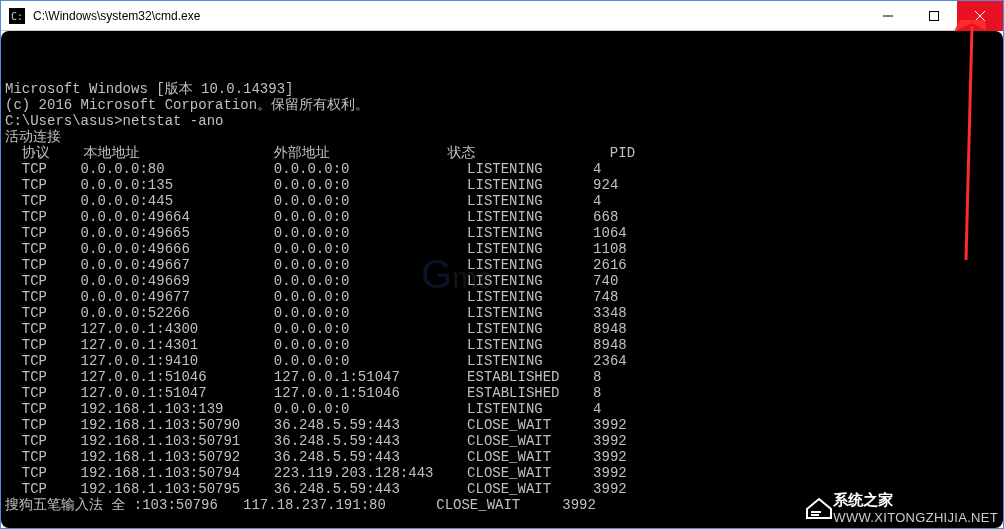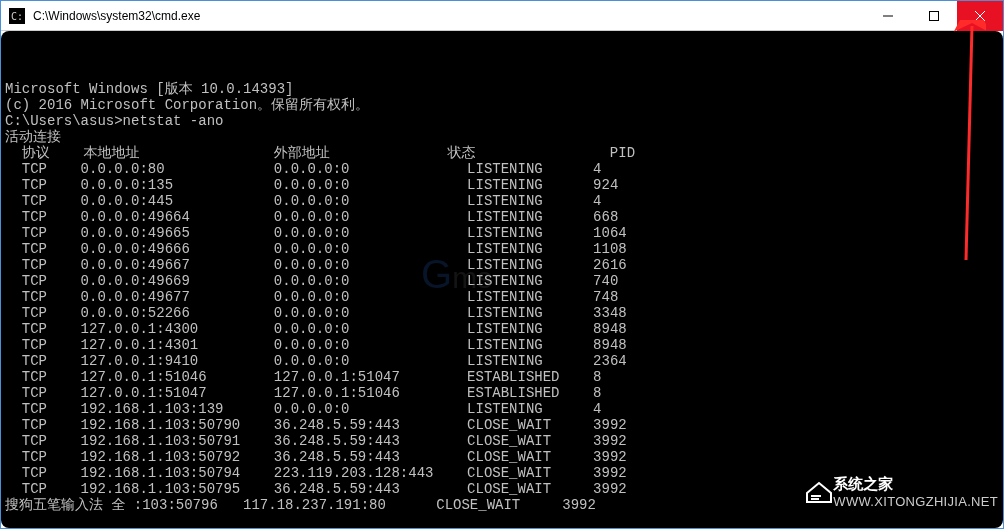--- a/index.html
+++ b/index.html
@@ -88,21 +88,21 @@
     position: absolute;
     top: 20px;
     right: 18px;
     width: 320px;
     height: 260px;
     pointer-events: none;
   }
   .footer-logo {
     position: absolute;
     right: 6px;
-    bottom: 20px;
+    bottom: 4px;
     display: flex;
     align-items: center;
     color: #fff;
     font-size: 13px;
     pointer-events: none;
   }
   .footer-logo .logo-ic {
     width: 28px; height: 24px;
   }
   .footer-logo .cn { font-weight: bold; font-size: 15px;}

